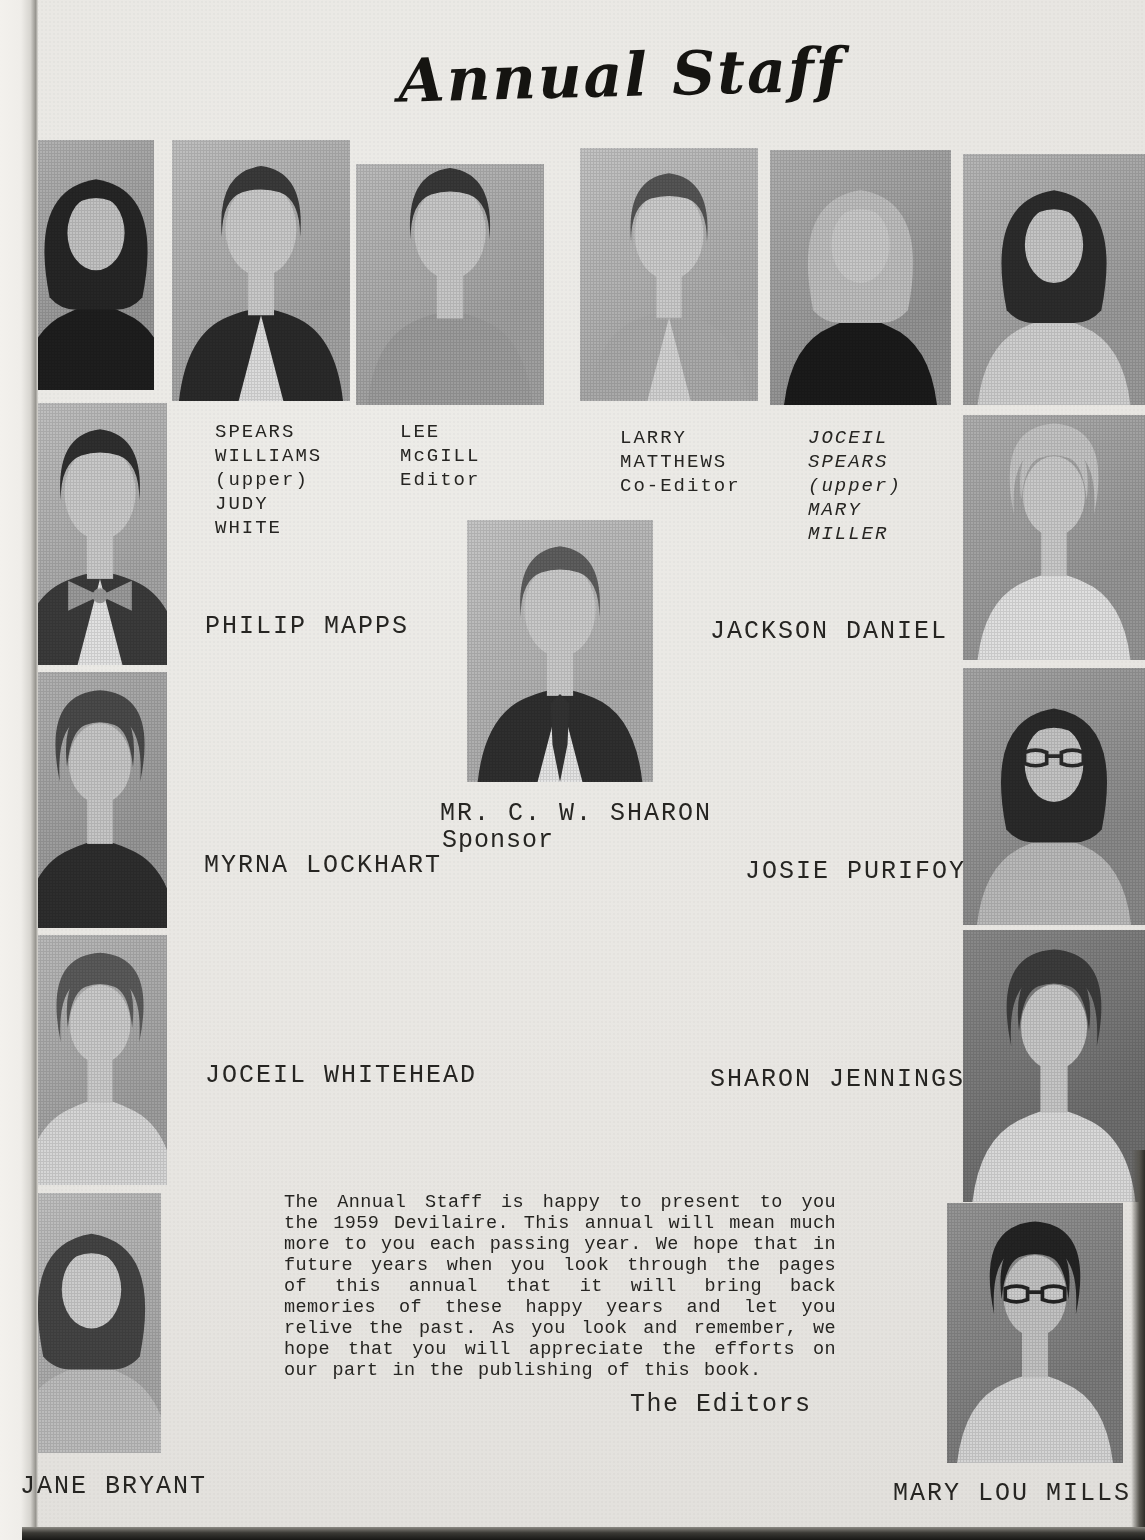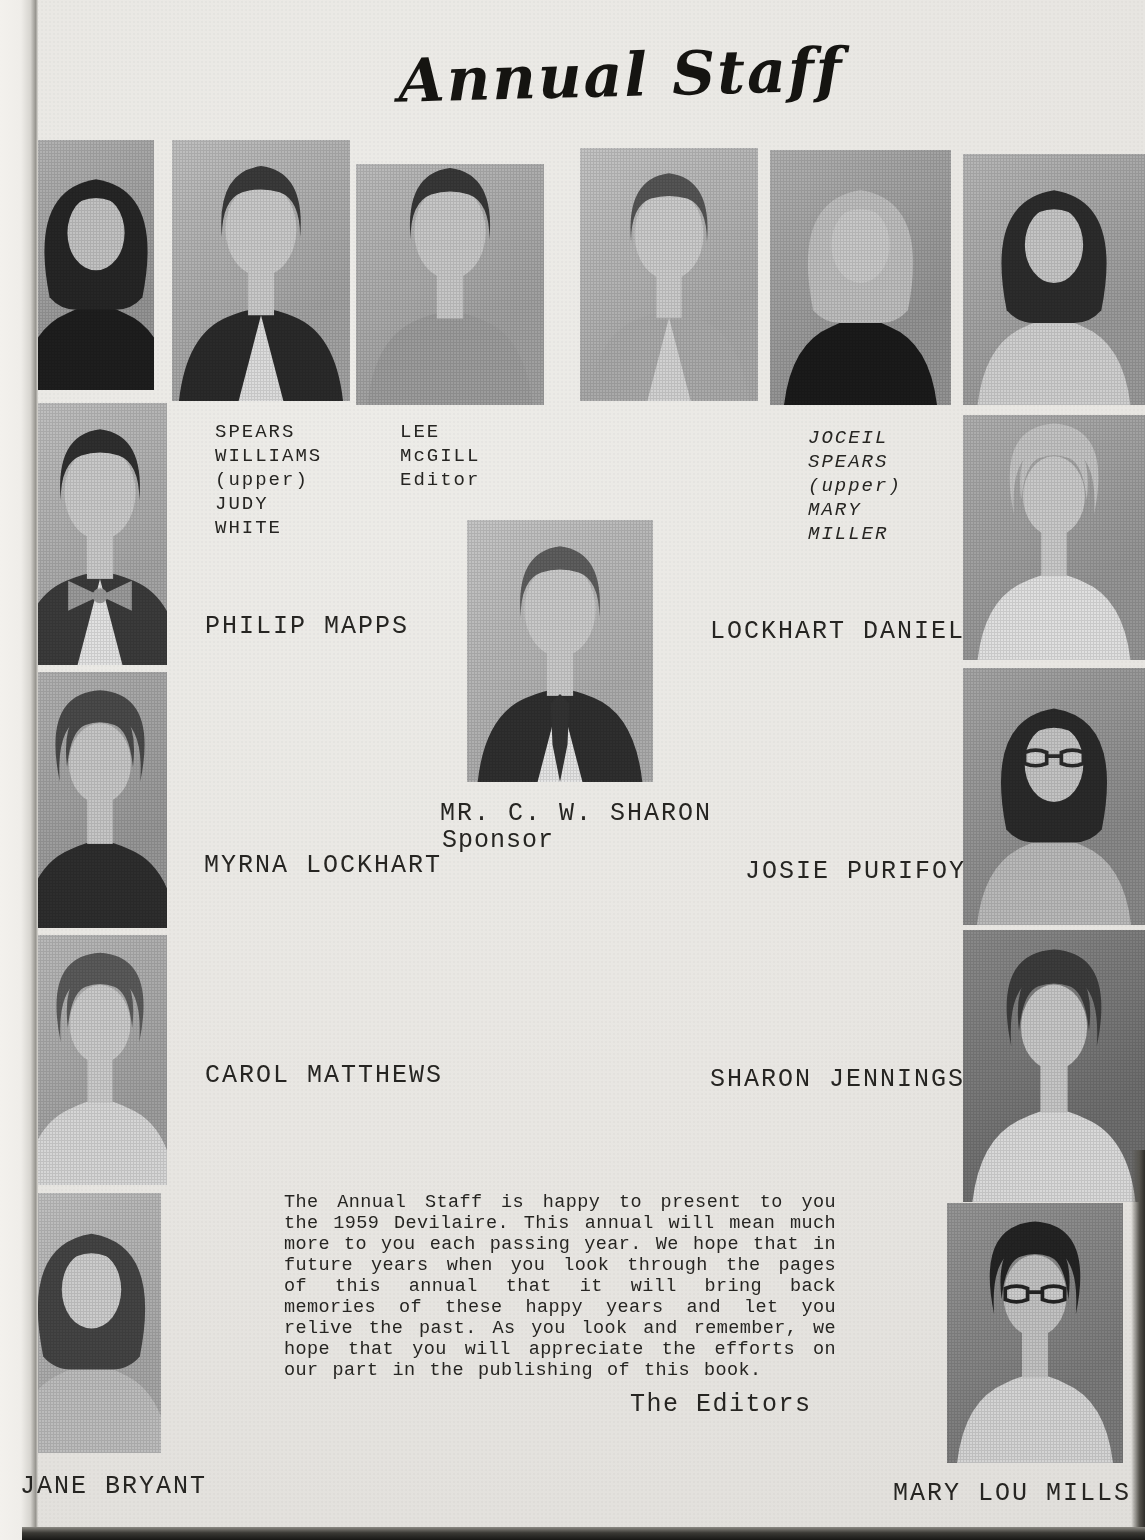--- a/index.html
+++ b/index.html
@@ -144,20 +144,23 @@
   </div>
 
   <div class="tw block-label" style="left:215px;top:420px;">SPEARS
 WILLIAMS
 (upper)
 JUDY
 WHITE</div>
   <div class="tw block-label" style="left:400px;top:420px;">LEE
 McGILL
 Editor</div>
+  <div class="tw block-label" style="left:620px;top:426px;">LARRY
+MATTHEWS
+Co-Editor</div>
   <div class="tw block-label" style="left:808px;top:426px;font-style:italic;">JOCEIL
 SPEARS
 (upper)
 MARY
 MILLER</div>
 
   <div class="photo" style="left:33px;top:403px;width:134px;height:262px;--bgl:#c0c0c0;--bg:#a4a4a4;--hair:#2f2f2f;--top:#3b3b3b;--collar:#e2e2e2;--skin:#c9c9c9;--acc:#9a9a9a;">
     <svg viewBox="0 0 100 140" preserveAspectRatio="xMidYMax slice">
         <use href="#bust-male"></use>
         <use href="#acc-bowtie"></use>
@@ -203,26 +206,26 @@
   </div>
 
   <div class="photo" style="left:467px;top:520px;width:186px;height:262px;--bgl:#c6c6c6;--bg:#ababab;--hair:#5e5e5e;--top:#2f2f2f;--collar:#e4e4e4;--skin:#c9c9c9;--acc:#333333;">
     <svg viewBox="0 0 100 140" preserveAspectRatio="xMidYMax slice">
         <use href="#bust-male"></use>
         <use href="#acc-tie"></use>
       </svg>
   </div>
 
   <div class="tw name" style="left:205px;top:612px;">PHILIP MAPPS</div>
-  <div class="tw name" style="left:710px;top:617px;">LOCKHART DANIEL</div>
+  <div class="tw name" style="left:710px;top:617px;">JACKSON DANIEL</div>
   <div class="tw name" style="left:440px;top:799px;">MR. C. W. SHARON</div>
   <div class="tw name" style="left:442px;top:826px;letter-spacing:1px;">Sponsor</div>
   <div class="tw name" style="left:204px;top:851px;">MYRNA LOCKHART</div>
   <div class="tw name" style="left:745px;top:857px;">JOSIE PURIFOY</div>
-  <div class="tw name" style="left:205px;top:1061px;">CAROL MATTHEWS</div>
+  <div class="tw name" style="left:205px;top:1061px;">JOCEIL WHITEHEAD</div>
   <div class="tw name" style="left:710px;top:1065px;">SHARON JENNINGS</div>
   <div class="tw name" style="left:20px;top:1472px;z-index:6;">JANE BRYANT</div>
   <div class="tw name" style="left:893px;top:1479px;">MARY LOU MILLS</div>
 
   <p class="tw para" style="left:270px;top:1178px;">The Annual Staff is happy to present to you the 1959 Devilaire. This annual will mean much more to you each passing year. We hope that in future years when you look through the pages of this annual that it will bring back memories of these happy years and let you relive the past. As you look and remember, we hope that you will appreciate the efforts on our part in the publishing of this book.</p>
   <div class="tw name" style="left:630px;top:1390px;letter-spacing:1.5px;">The Editors</div>
 
   <div class="edge-left"></div>
   <div class="scan-right"></div>
   <div class="scan-bottom"></div>

